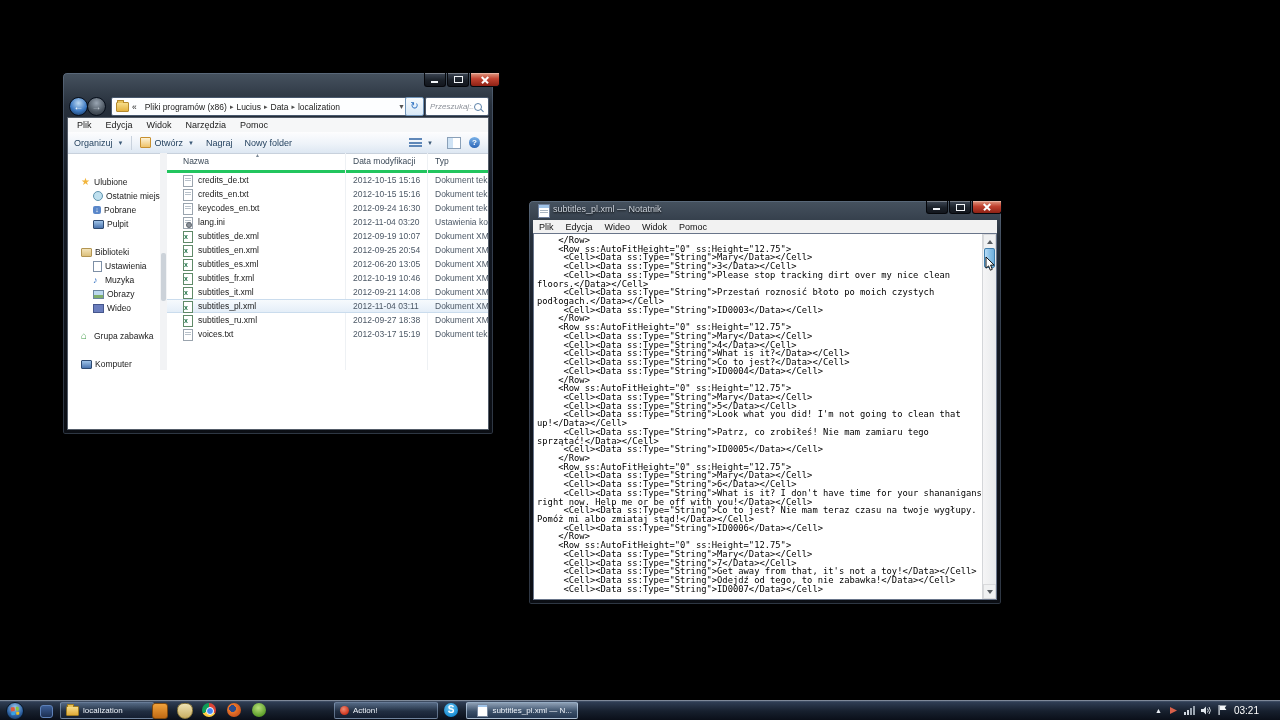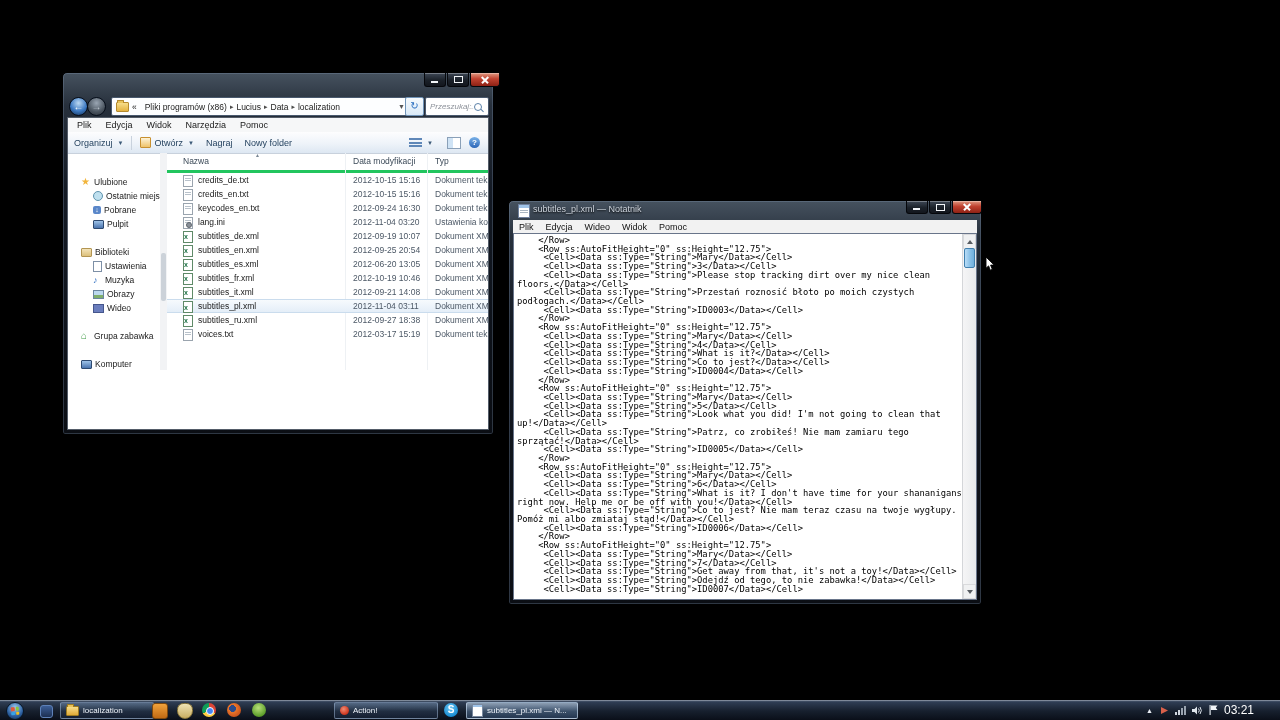--- a/index.html
+++ b/index.html
@@ -106,21 +106,21 @@
   .colsep1{left:178px;} .colsep2{left:260px;}
   .rows{position:absolute;left:0;right:0;top:20px;}
   .frow{position:relative;height:14px;line-height:14px;white-space:nowrap;}
   .frow .ico{position:absolute;left:16px;top:2px;}
   .frow .fname{position:absolute;left:31px;}
   .frow .fdate{position:absolute;left:186px;color:#4c5866;}
   .frow .ftype{position:absolute;left:268px;color:#4c5866;}
   .frow.selected{background:linear-gradient(180deg,#f6fafd,#e4eef8);border-top:1px solid #cadced;border-bottom:1px solid #cadced;height:12px;line-height:12px;}
   .frow.selected .ico{top:1px;}
   
-  #notepad{left:508px;top:200px;width:472px;height:403px;}
+  #notepad{left:528px;top:200px;width:472px;height:403px;}
   #notepad .capbtns{top:0;left:396px;}
   #notepad .capbtn{height:12px;}
   .nptitle{position:absolute;left:24px;top:3px;font-size:9px;color:#ccd3dc;text-shadow:0 1px 2px #000;white-space:nowrap;}
   .npico{position:absolute;left:9px;top:3px;width:10px;height:12px;background:#fff;border:1px solid #6f809c;}
   .npico::before{content:"";position:absolute;left:0;right:0;top:0;height:3px;background:#9fc3e8;}
   .npico::after{content:"";position:absolute;left:1px;right:1px;top:5px;height:5px;
       background:repeating-linear-gradient(180deg,#aab6c2 0 1px,transparent 1px 2.5px);}
   .npmenubar{position:absolute;left:4px;right:4px;top:19px;height:13px;background:#f2f2f2;font-size:9px;color:#111;
              display:flex;align-items:center;}
   .npmenubar span{padding:0 6px;}
@@ -145,40 +145,40 @@
        background:radial-gradient(circle at 50% 30%,#9ecbf0,#2b5e9e 60%,#102a4a);border:1px solid #081626;}
   .orb .flag{position:absolute;left:4px;top:4px;width:8px;height:8px;transform:rotate(-6deg);display:grid;
        grid-template-columns:1fr 1fr;grid-template-rows:1fr 1fr;gap:1px;}
   .orb .flag i{border-radius:1px;}
   .orb .flag i:nth-child(1){background:#e0593a;} .orb .flag i:nth-child(2){background:#8cc63f;}
   .orb .flag i:nth-child(3){background:#35a3e8;} .orb .flag i:nth-child(4){background:#f2c018;}
   .tb-item{position:absolute;top:2px;height:15px;border:1px solid rgba(175,200,230,.45);border-radius:2px;
            background:linear-gradient(180deg,rgba(150,180,215,.38),rgba(70,100,140,.22) 55%,rgba(40,60,95,.3));
            display:flex;align-items:center;gap:4px;padding:0 5px;font-size:8px;color:#eef3fa;white-space:nowrap;overflow:hidden;}
   .tb-item.active{background:linear-gradient(180deg,rgba(205,225,245,.6),rgba(120,160,205,.38) 55%,rgba(70,105,150,.42));
-           border-color:rgba(210,230,250,.6);}
+           border-color:rgba(210,230,250,.6);justify-content:flex-end;}
   .tfolder{width:11px;height:8px;background:linear-gradient(180deg,#f7dd8a,#e0ab38);border:1px solid #9d7a20;border-radius:1px;position:relative;flex:none;}
   .tfolder::before{content:"";position:absolute;top:-3px;left:0;width:5px;height:2px;background:#e9c35a;border:1px solid #9d7a20;border-bottom:none;}
   .pico{position:absolute;top:3px;width:14px;height:14px;border-radius:3px;}
   .pico.small{width:11px;height:11px;top:5px;background:linear-gradient(180deg,#3c5e96,#1c2f52);border:1px solid #5e81b8;}
   .pico.orange{background:linear-gradient(180deg,#f0a23c,#c06a14);border:1px solid #7e490e;}
   .pico.shield{background:linear-gradient(180deg,#efe3b4,#c9ae62);border:1px solid #8e7a3c;border-radius:40% 40% 50% 50%;}
   .pico.chrome{border-radius:50%;background:conic-gradient(#db4437 0 33%,#ffcd40 33% 66%,#0f9d58 66% 100%);position:absolute;}
   .pico.chrome::after{content:"";position:absolute;left:4px;top:4px;width:6px;height:6px;border-radius:50%;background:#4285f4;border:1.5px solid #fff;}
   .pico.firefox{border-radius:50%;background:radial-gradient(circle at 40% 40%,#2a4b8c 0 28%,#e8762c 30%,#b33b12);}
   .pico.green{border-radius:50%;background:radial-gradient(circle at 45% 35%,#b8e07a,#5c9e2a 70%,#3a6e14);}
   .pico.skype{border-radius:50%;background:radial-gradient(circle at 45% 35%,#6cc5f2,#1b8fd4 70%,#0d6aa8);color:#fff;
               font-size:10px;font-weight:bold;text-align:center;line-height:14px;}
   .actdot{width:9px;height:9px;border-radius:50%;background:radial-gradient(circle at 40% 35%,#f28a72,#d03a22 65%,#8e1d0c);flex:none;}
   .npminiicon{width:9px;height:11px;background:#fff;border:1px solid #7a8aa0;position:relative;flex:none;}
   .npminiicon::before{content:"";position:absolute;left:0;right:0;top:0;height:2px;background:#9fc3e8;}
   .tray{position:absolute;right:0;top:0;bottom:0;display:flex;align-items:center;}
   .tray-chevron{color:#e8edf3;font-size:7px;margin-right:7px;}
   .trayico{margin-right:6px;display:flex;align-items:center;}
-  .clock{color:#fff;font-size:12px;margin-right:30px;width:26px;text-align:right;}
+  .clock{color:#fff;font-size:10px;margin-right:21px;width:26px;text-align:right;}
 </style>
 </head>
 <body>
 
 <div id="stage">
 
   <div class="win" id="explorer">
     <div class="capbtns">
       <div class="capbtn min">
           <div class="glyph-min"></div>

